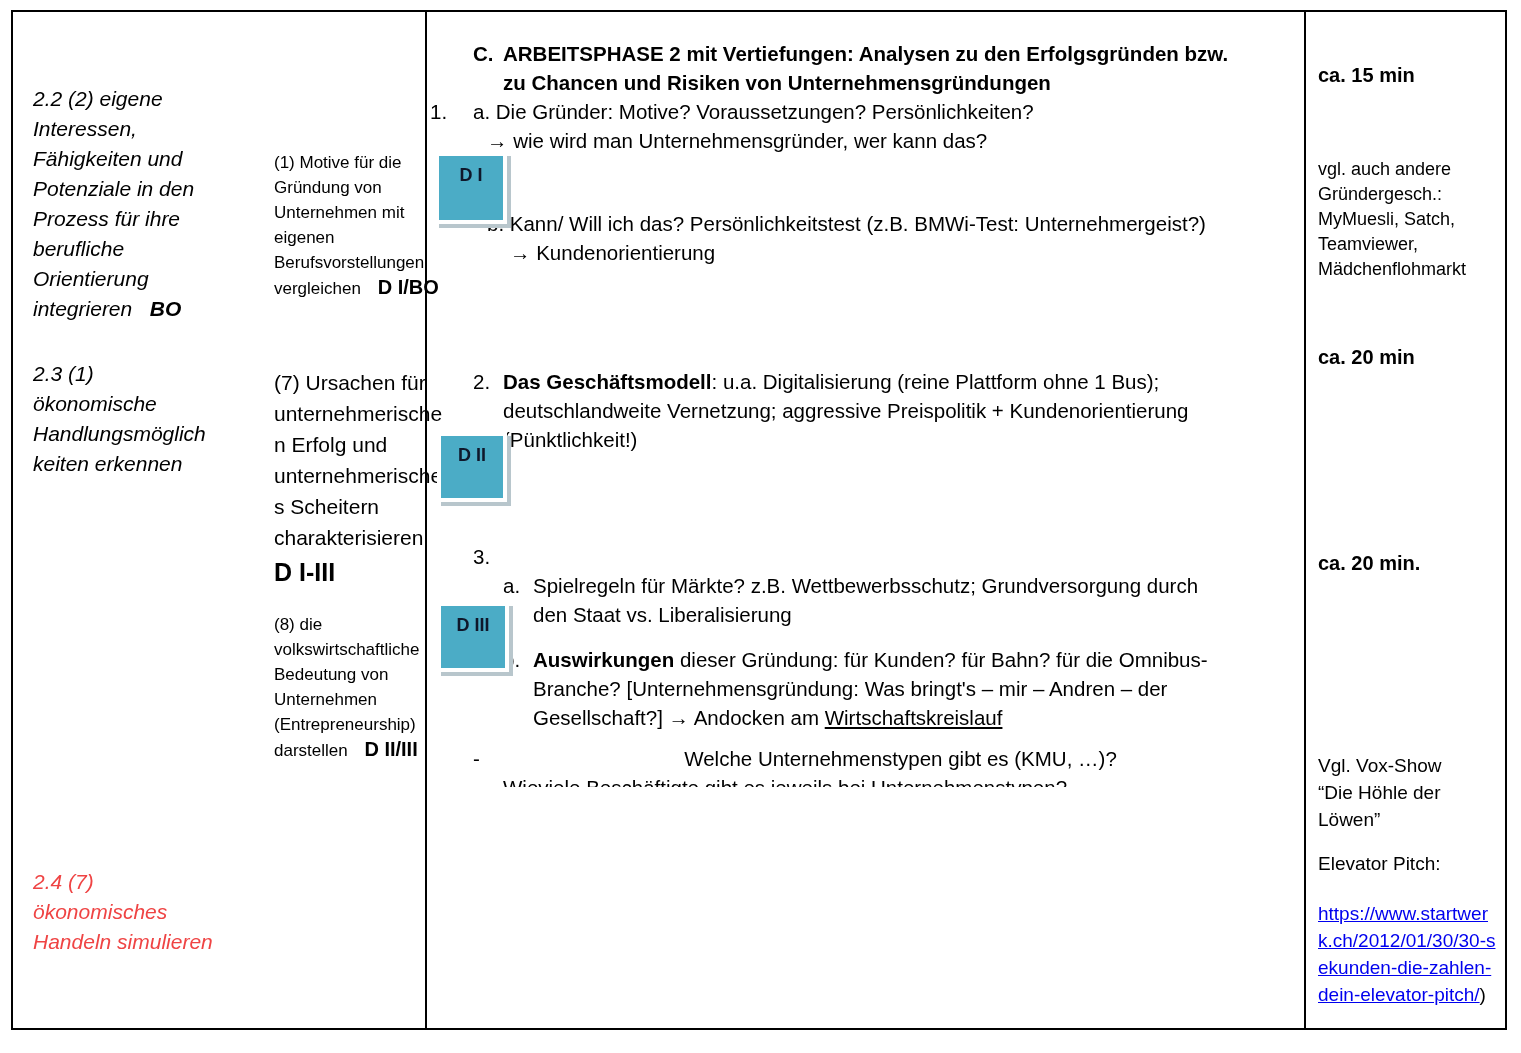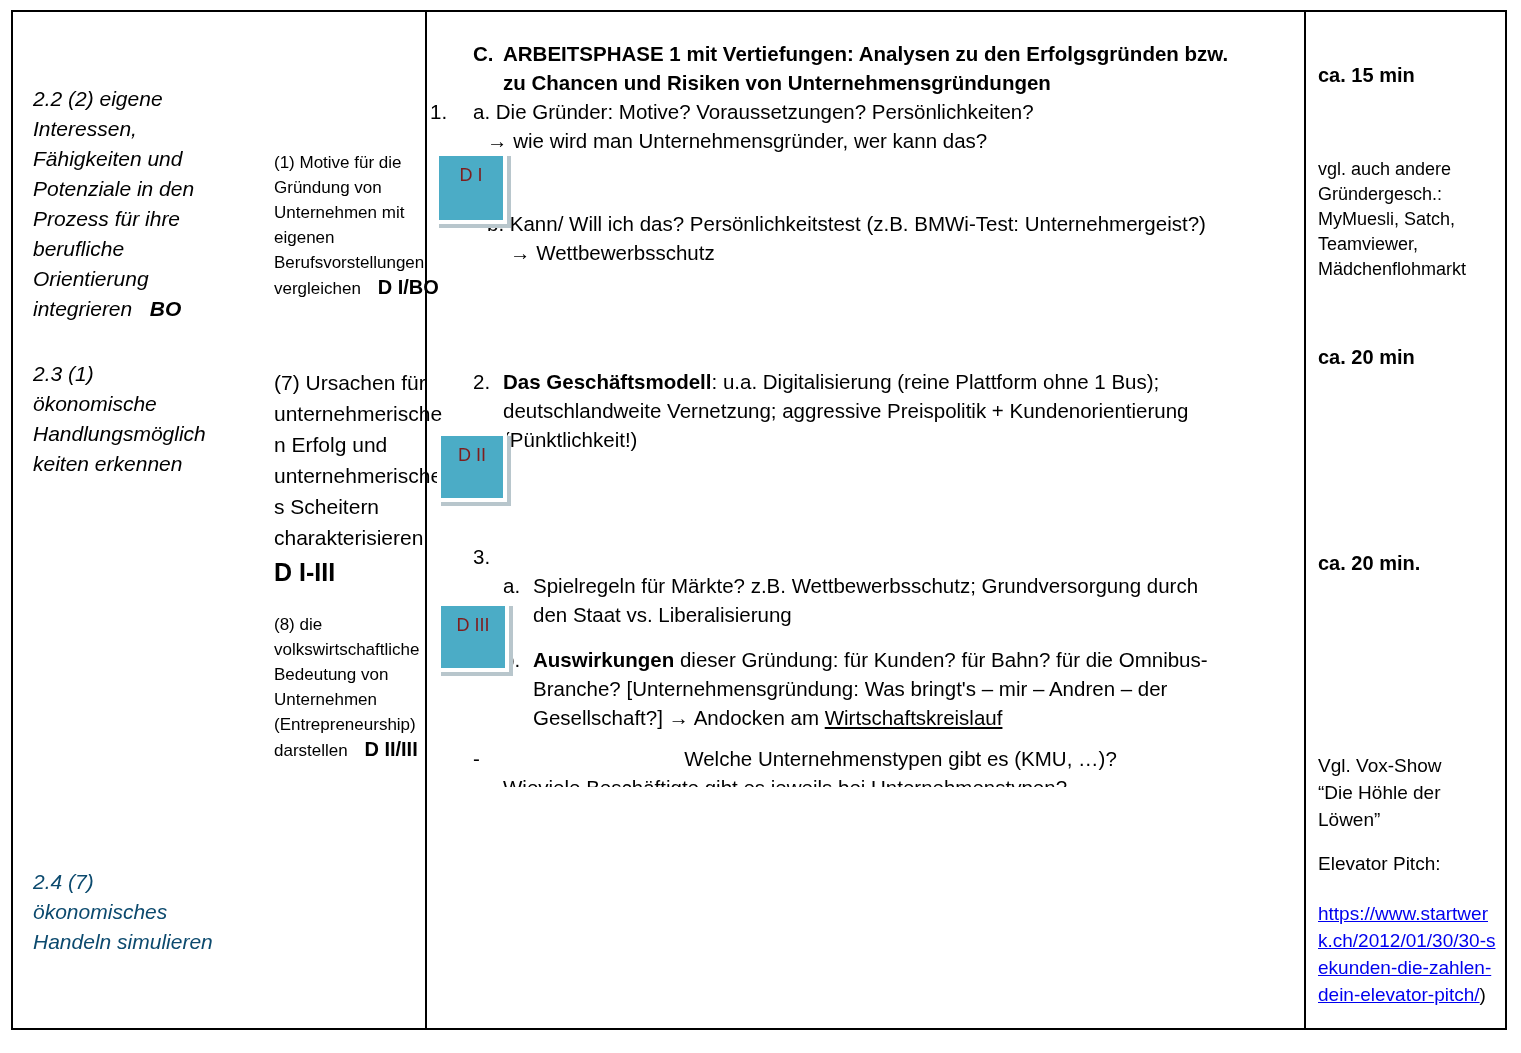--- a/index.html
+++ b/index.html
@@ -58,21 +58,21 @@
     color: #000;
     white-space: pre-wrap;
   }
   .lt-a { left: 20px; width: 205px; font-style: italic; }
   .lt-b { left: 217px; width: 185px; margin-left: 44px; }
 
   .small {
     font-size: 17px;
     line-height: 25px;
   }
-  .orange { color: #0c4a6e; }
+  .orange { color: #ef4444; }
   .b { font-weight: bold; }
 
   
   .col-main {
     position: absolute;
     left: 412px;
     top: 0;
     width: 879px;
     height: 100%;
     overflow: hidden;
@@ -103,22 +103,23 @@
     position: absolute;
     background: #4BACC6;
     border: 4px solid #ffffff;
     box-shadow: 4px 4px 0 0 #b8c6cc;
     box-sizing: border-box;
     display: flex;
     align-items: flex-start;
     justify-content: center;
     padding-top: 9px;
     font-size: 18px;
-    color: #7f1d1d;
+    color: #0f172a;
     z-index: 5;
+    font-weight: bold;
   }
 
   
   .col-right {
     position: absolute;
     left: 1291px;
     top: 0;
     width: 201px;
     height: 100%;
     overflow: hidden;
@@ -195,33 +196,33 @@
 Bedeutung von
 Unternehmen
 (Entrepreneurship)
 darstellen</span><span class="b" style="font-size:20px;">&nbsp;&nbsp; <span>D II/III</span></span></div>
 
     </div>
 
     <div class="col-main">
 
       <div class="marker hdr" style="left:48px; top:27px;">C.</div>
-      <div class="mt hdr" style="left:78px; top:27px; width:800px;">ARBEITSPHASE 1 mit Vertiefungen: Analysen zu den Erfolgsgründen bzw.</div>
+      <div class="mt hdr" style="left:78px; top:27px; width:800px;">ARBEITSPHASE 2 mit Vertiefungen: Analysen zu den Erfolgsgründen bzw.</div>
       <div class="mt hdr" style="left:78px; top:56px; width:800px;">zu Chancen und Risiken von Unternehmensgründungen</div>
 
       <div class="marker" style="left:5px; top:85px;">1.</div>
       <div class="mt" style="left:48px; top:85px; width:830px;">a. Die Gründer: Motive? Voraussetzungen? Persönlichkeiten?</div>
       <div class="mt" style="left:62px; top:114px; width:816px;">→ wie wird man Unternehmensgründer, wer kann das?</div>
 
       <div class="dbox" style="left:10px; top:140px; width:72px; height:72px;">
           <span>D I</span>
         </div>
 
       <div class="mt" style="left:62px; top:197px; width:830px;">b. Kann/ Will ich das? Persönlichkeitstest (z.B. BMWi-Test: Unternehmergeist?)</div>
-      <div class="mt" style="left:85px; top:226px; width:800px;">→ Wettbewerbsschutz</div>
+      <div class="mt" style="left:85px; top:226px; width:800px;">→ Kundenorientierung</div>
 
       <div class="marker" style="left:48px; top:355px;">2.</div>
       <div class="mt" style="left:78px; top:355px; width:795px;"><span class="b">Das Geschäftsmodell</span><span>: u.a. Digitalisierung (reine Plattform ohne 1 Bus);
 deutschlandweite Vernetzung; aggressive Preispolitik + Kundenorientierung
 (Pünktlichkeit!)</span></div>
 
       <div class="dbox" style="left:12px; top:420px; width:70px; height:70px;">
           <span>D II</span>
         </div>
 

